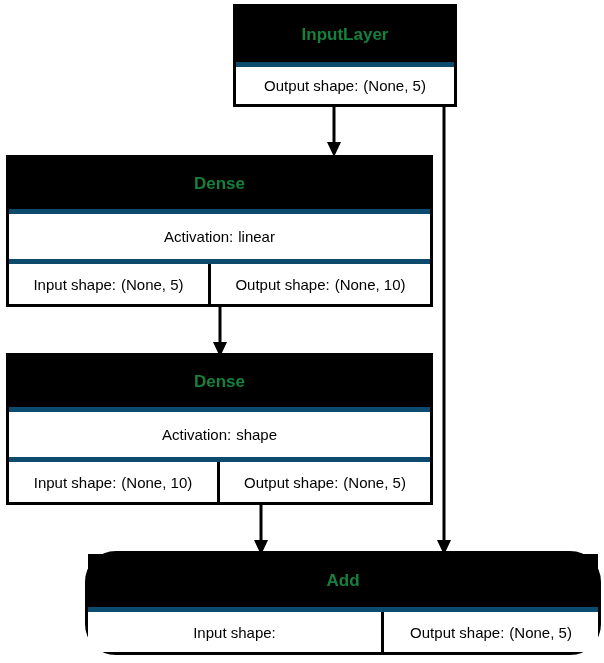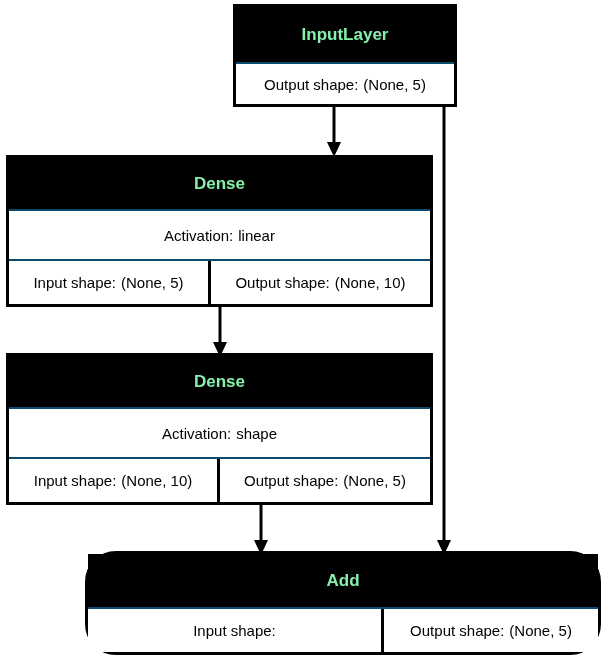--- a/index.html
+++ b/index.html
@@ -23,21 +23,21 @@
   .node {
     position: absolute;
     box-sizing: border-box;
     border: 3px solid #000000;
     background: #ffffff;
     display: flex;
     flex-direction: column;
   }
   .node-header {
     background: #000000;
-    color: #86efac;
+    color: #15803d;
     font-weight: bold;
     font-size: 17px;
     display: flex;
     align-items: center;
     justify-content: center;
     box-sizing: border-box;
   }
   .node-row {
     background: #ffffff;
     color: #000000;
@@ -61,21 +61,21 @@
     font-size: 15px;
     color: #000000;
     background: #ffffff;
     padding: 3px 8px;
     white-space: nowrap;
   }
   .cell.left-cell {
     border-right: 3px solid #000000;
   }
   .sep-top {
-    border-top: 2px solid #0c4a6e;
+    border-top: 5px solid #0c4a6e;
   }
   .lbl { font-weight: normal; }
   .val { font-weight: normal; margin-left: 5px; }
 
   
   .edge {
     position: absolute;
     overflow: visible;
   }
   .edge line {

